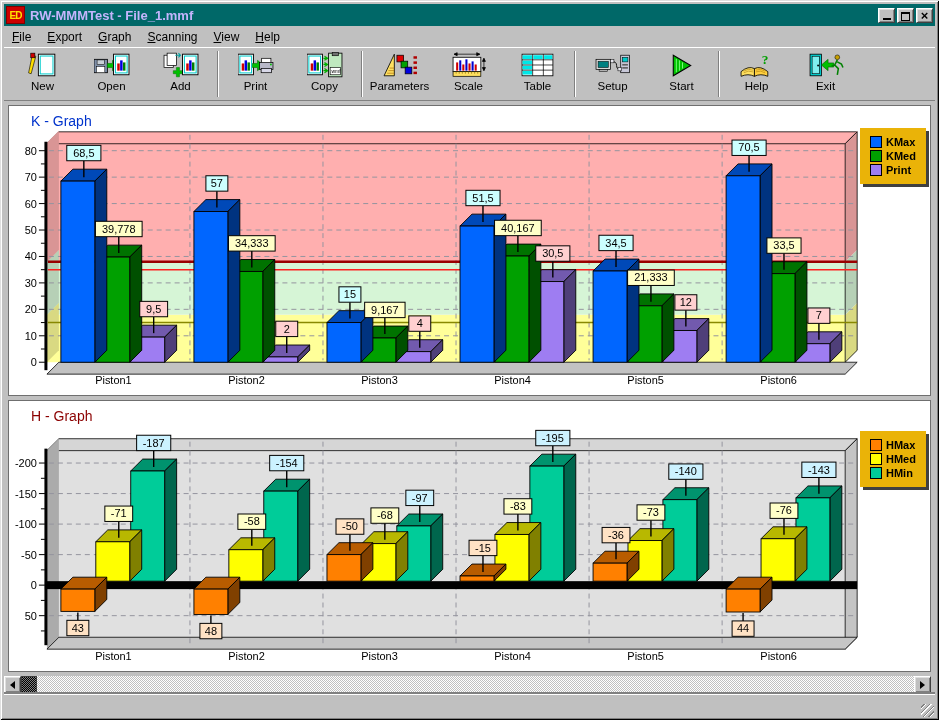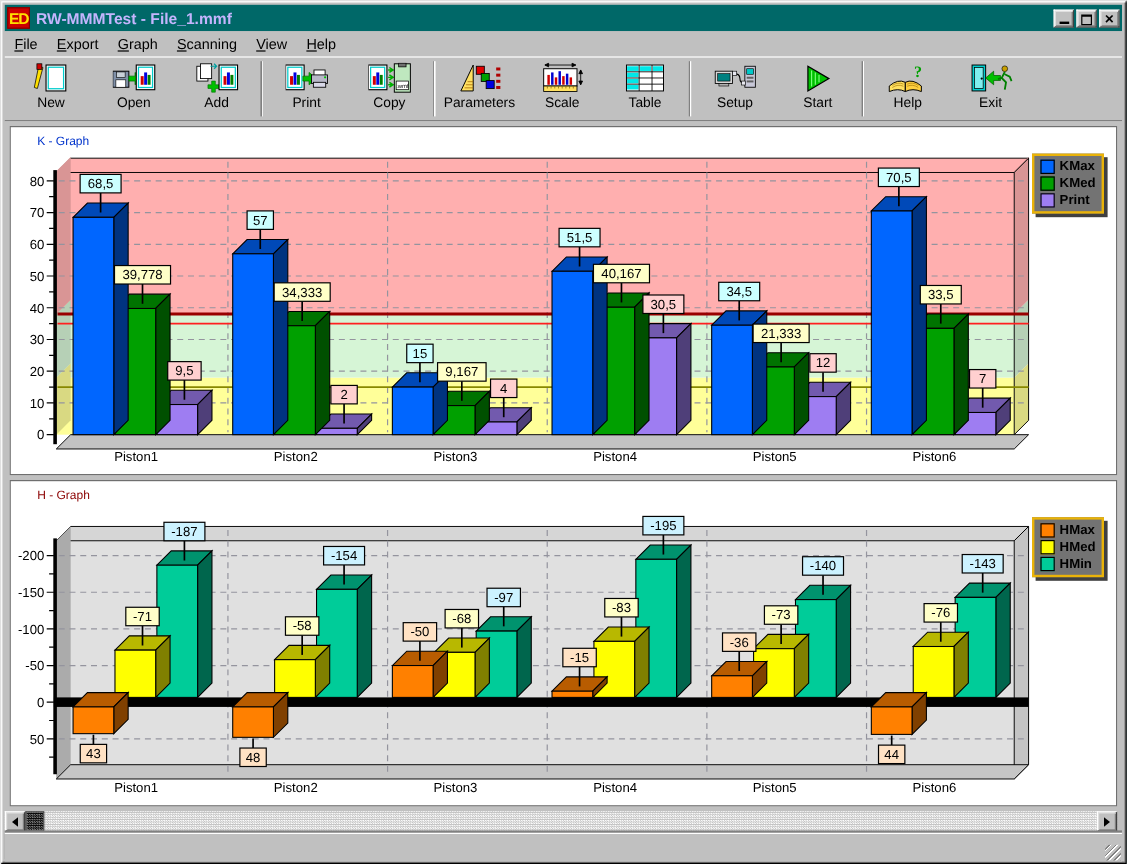--- a/index.html
+++ b/index.html
@@ -1,20 +1,20 @@
 <!DOCTYPE html>
 <html><head>
 <meta charset="utf-8">
 <style>
   html,body{margin:0;padding:0;background:#008080;font-family:"Liberation Sans","DejaVu Sans",sans-serif;}
   .window{position:relative;width:939px;height:720px;background:#C0C0C0;
     box-shadow:inset 1px 1px 0 #DFDFDF, inset -1px -1px 0 #000, inset 2px 2px 0 #fff, inset -2px -2px 0 #808080;}
   
   .titlebar{position:absolute;left:4px;top:4px;width:931px;height:22px;background:#006868;display:flex;align-items:center;padding:0 2px;box-sizing:border-box;}
-  .app-icon{width:17px;height:16px;background:#CC0000;border:1px solid #800000;color:#FFE000;font-size:13px;font-weight:bold;display:flex;align-items:center;justify-content:center;letter-spacing:-1px;}
+  .app-icon{width:17px;height:16px;background:#CC0000;border:1px solid #800000;color:#FFE000;font-size:10px;font-weight:bold;display:flex;align-items:center;justify-content:center;letter-spacing:-1px;}
   .titlebar .title{color:#c4b5fd;font-weight:bold;font-size:13px;margin-left:5px;flex:1;white-space:nowrap;overflow:hidden;}
   .tb-btns{display:flex;gap:2px;}
   .wbtn{width:17px;height:15px;background:#C0C0C0;border:1px solid;border-color:#fff #404040 #404040 #fff;box-shadow:inset 1px 1px 0 #DFDFDF, inset -1px -1px 0 #808080;padding:0;display:flex;align-items:flex-end;justify-content:center;cursor:pointer;}
   .g-min{display:block;width:8px;height:2px;background:#000;margin:0 0 2px 0;}
   .g-max{display:block;width:9px;height:9px;border:1px solid #000;border-top-width:2px;margin-bottom:1px;box-sizing:border-box;}
   .g-close{font-size:13px;font-weight:bold;line-height:13px;color:#000;}
   
   .menubar{position:absolute;left:4px;top:26px;width:931px;height:21px;display:flex;align-items:center;background:#C0C0C0;font-size:12px;}
   .mitem{padding:2px 8px;cursor:default;}
   .mitem u{text-decoration:underline;}
@@ -23,22 +23,22 @@
   .tbgroup{display:flex;height:100%;align-items:center;}
   .tbsep{width:2px;height:46px;background:linear-gradient(to right,#808080 50%,#fff 50%);margin:0 2px;}
   .tbtn{width:69px;height:50px;background:transparent;border:none;display:flex;flex-direction:column;align-items:center;justify-content:flex-start;gap:1px;padding-top:3px;cursor:pointer;font-family:inherit;}
   .tbtn svg{flex:0 0 auto;}
   .tbtn .lbl{font-size:11.5px;color:#000;line-height:12px;}
   
   .client{position:absolute;left:4px;top:101px;width:931px;height:575px;background:#C0C0C0;}
   .panel{position:absolute;left:4px;width:923px;background:#fff;border:1px solid #6f6f6f;box-sizing:border-box;}
   #panelK{top:4px;height:291px;}
   #panelH{top:299px;height:272px;}
-  .chart-title{position:absolute;left:22px;top:7px;font-size:10px;}
-  .legend{position:absolute;left:851px;background:#737373;border:2px solid #eab308;box-shadow:3px 3px 0 #404040;padding:3px 5px;display:flex;flex-direction:column;gap:2px;}
+  .chart-title{position:absolute;left:22px;top:7px;font-size:14px;}
+  .legend{position:absolute;left:851px;background:#eab308;border:5px solid #eab308;box-shadow:3px 3px 0 #404040;padding:3px 5px;display:flex;flex-direction:column;gap:2px;}
   .legend .li{display:flex;align-items:center;gap:4px;font-size:11px;font-weight:bold;}
   .legend .sq{width:10px;height:10px;border:1px solid #000;flex:0 0 auto;}
   #legendK{top:22px;} #legendH{top:30px;}
   .panel svg{position:absolute;left:0;top:0;}
   
   .hscroll{position:absolute;left:0;top:575px;width:927px;height:17px;display:flex;background:repeating-conic-gradient(#fff 0% 25%, #C0C0C0 0% 50%) 0 0/2px 2px;}
   .sbtn{width:17px;height:17px;background:#C0C0C0;border:1px solid;border-color:#fff #404040 #404040 #fff;box-shadow:inset 1px 1px 0 #DFDFDF, inset -1px -1px 0 #808080;box-sizing:border-box;display:flex;align-items:center;justify-content:center;}
   .tri-l{width:0;height:0;border:4px solid transparent;border-right:5px solid #000;margin-left:-4px;}
   .tri-r{width:0;height:0;border:4px solid transparent;border-left:5px solid #000;margin-right:-4px;}
   .sthumb{width:16px;height:17px;background:repeating-conic-gradient(#808080 0% 25%, #000 0% 50%) 0 0/2px 2px;border:1px solid #404040;box-sizing:border-box;}

